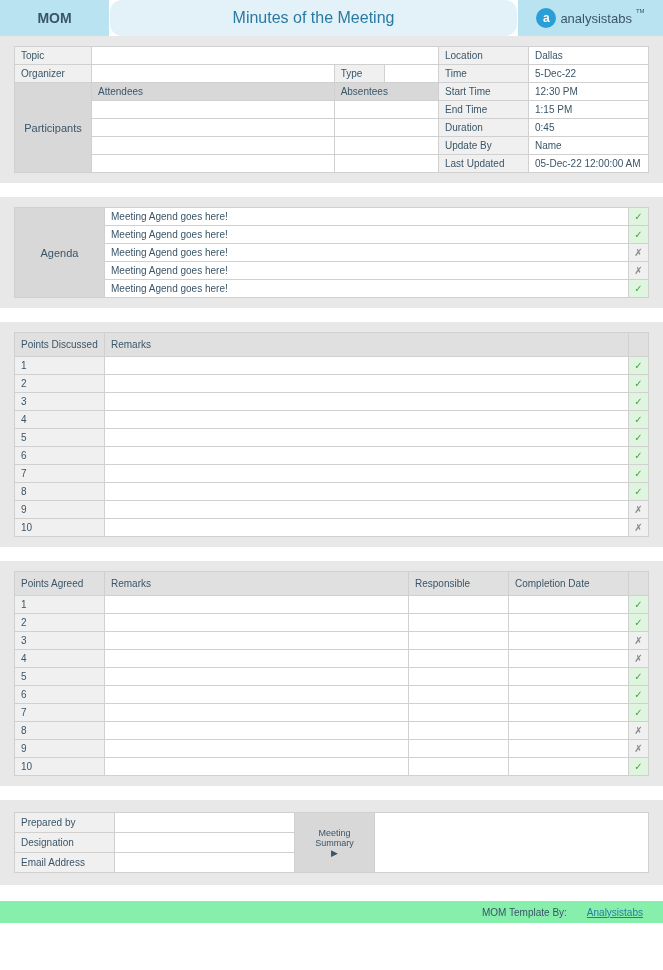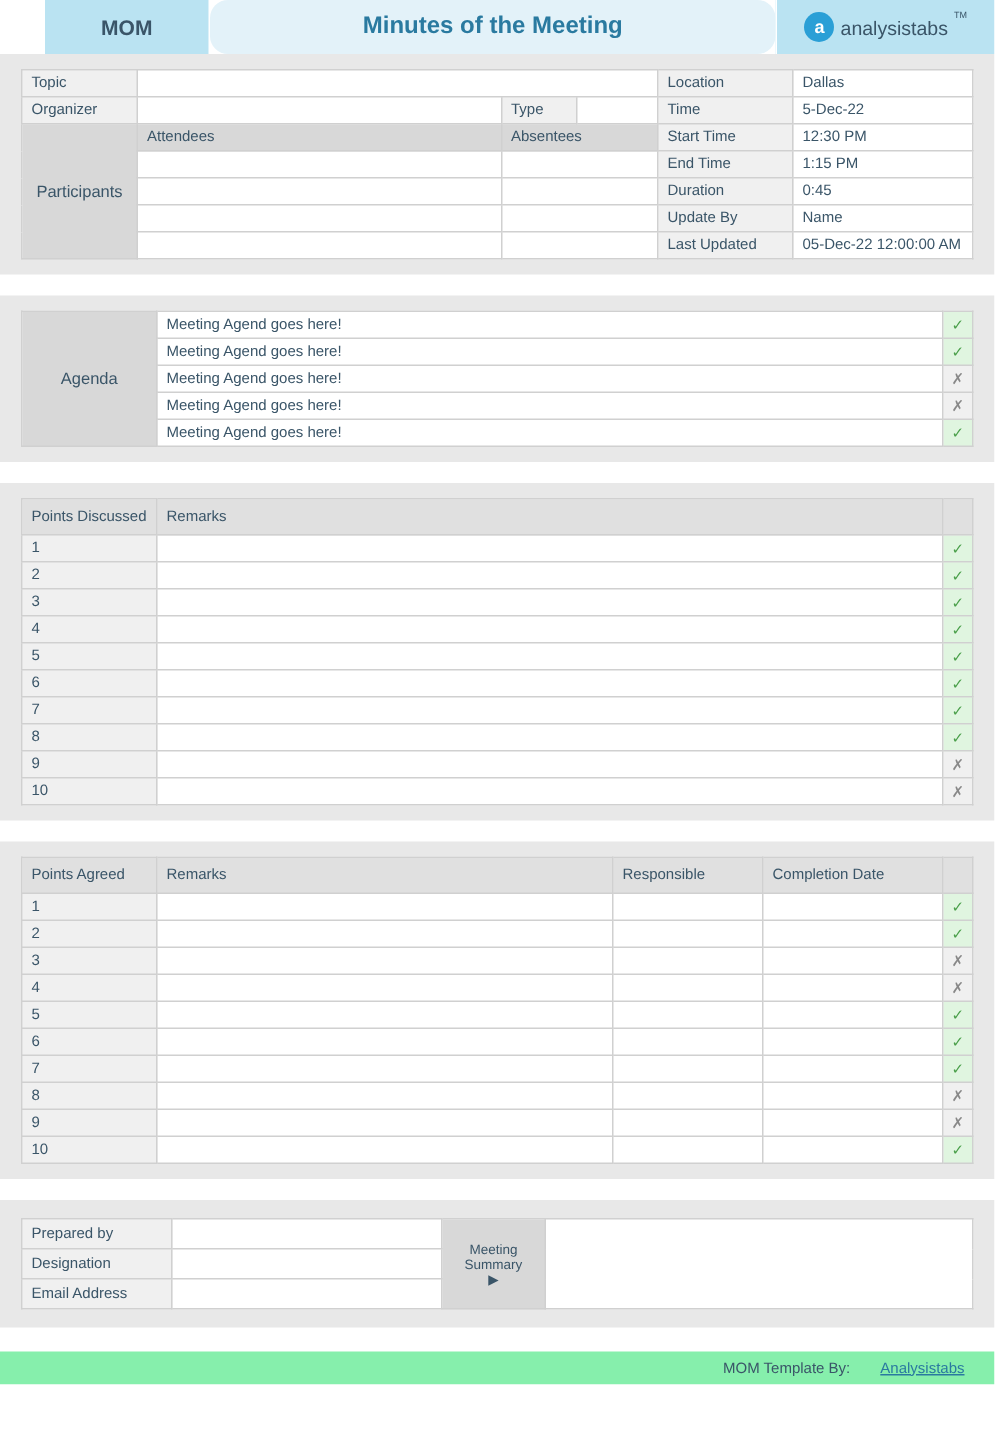--- a/index.html
+++ b/index.html
@@ -1,19 +1,19 @@
 <!DOCTYPE html>
 <html><head>
 <meta charset="utf-8">
 <style>
 * { box-sizing: border-box; margin: 0; padding: 0; }
 body { font-family: Verdana, Geneva, sans-serif; font-size: 10px; background: #fff; color: #333; width: 663px; }
-.header { display: flex; height: 36px; margin-left: 30px; }
+.header { display: flex; height: 36px; }
 .header-left { width: 110px; background: #bae3f2; display: flex; align-items: center; justify-content: center; font-weight: bold; font-size: 14px; color: #3a5568; border-right: 1px solid #fff; }
-.header-center { flex: 1; background: #e3f2f9; display: flex; align-items: center; justify-content: center; font-weight: bold; font-size: 16px; color: #2a7aa0; border-radius: 12px; }
+.header-center { flex: 1; background: #e3f2f9; display: flex; align-items: center; justify-content: center; font-weight: normal; font-size: 16px; color: #2a7aa0; border-radius: 12px; }
 .header-right { width: 146px; background: #bae3f2; display: flex; align-items: center; justify-content: center; border-left: 1px solid #fff; }
 .logo { display: flex; align-items: center; gap: 4px; }
 .logo-icon { width: 20px; height: 20px; background: #2a9fd6; border-radius: 50%; display: flex; align-items: center; justify-content: center; color: #fff; font-weight: bold; font-size: 12px; }
 .logo-text { font-size: 13px; color: #3a5568; font-weight: 500; }
 .logo-tm { font-size: 6px; color: #3a5568; align-self: flex-start; }
 
 .section { background: #e8e8e8; padding: 10px 14px; margin-bottom: 14px; }
 .section:first-of-type { padding-top: 14px; }
 
 table { border-collapse: collapse; width: 100%; background: #fff; }
@@ -280,21 +280,21 @@
       </tbody>
 </table>
 </div>
 
 <div class="footer-section">
 <table class="footer-table">
 <tbody>
         <tr>
   <td class="label-cell-sm" style="width:100px">Prepared by</td>
   <td style="width:180px"></td>
-  <td class="side-label" rowspan="3" style="width:69px;font-size:9px;">
+  <td class="side-label" rowspan="3" style="width:80px;font-size:9px;">
     <span>Meeting</span><br><span>Summary</span><br><span>▶</span>
   </td>
   <td rowspan="3"></td>
 </tr>
 <tr>
   <td class="label-cell-sm">Designation</td>
   <td></td>
 </tr>
 <tr>
   <td class="label-cell-sm">Email Address</td>

